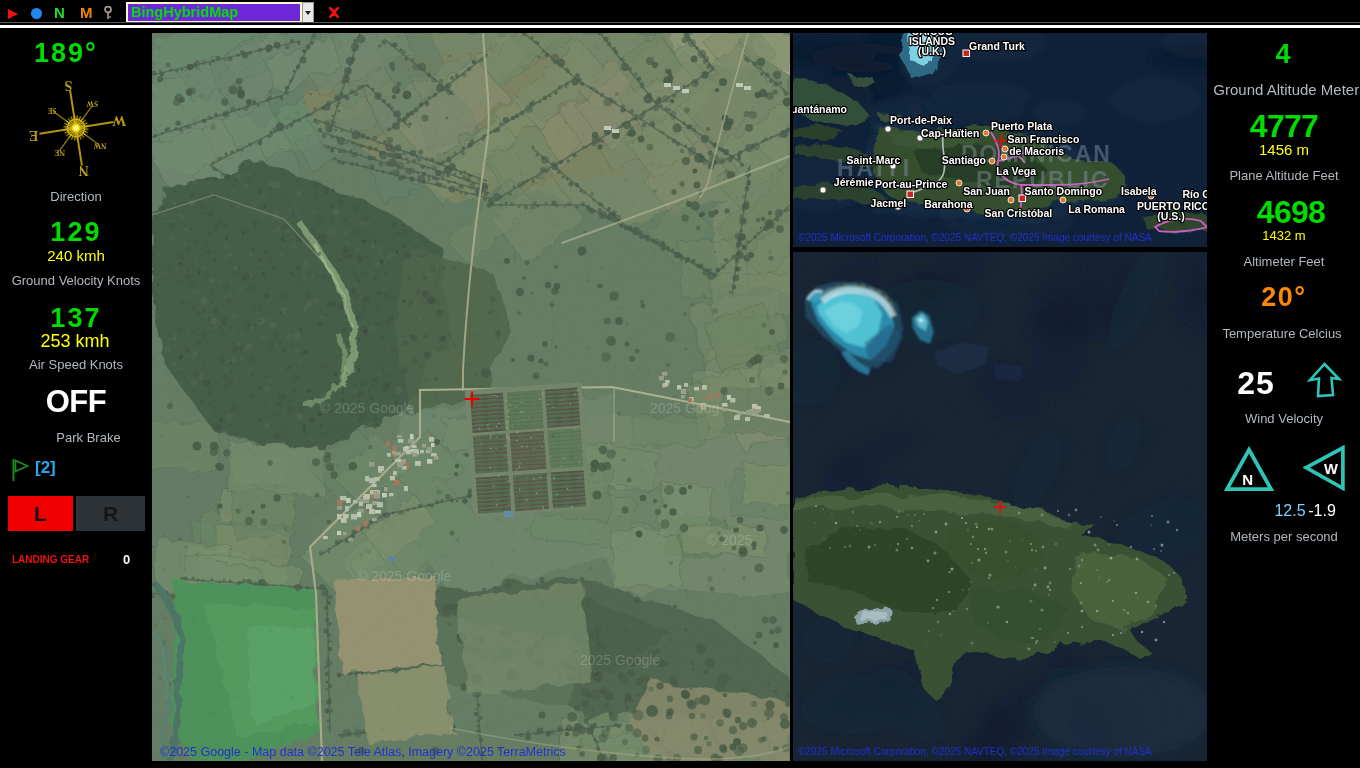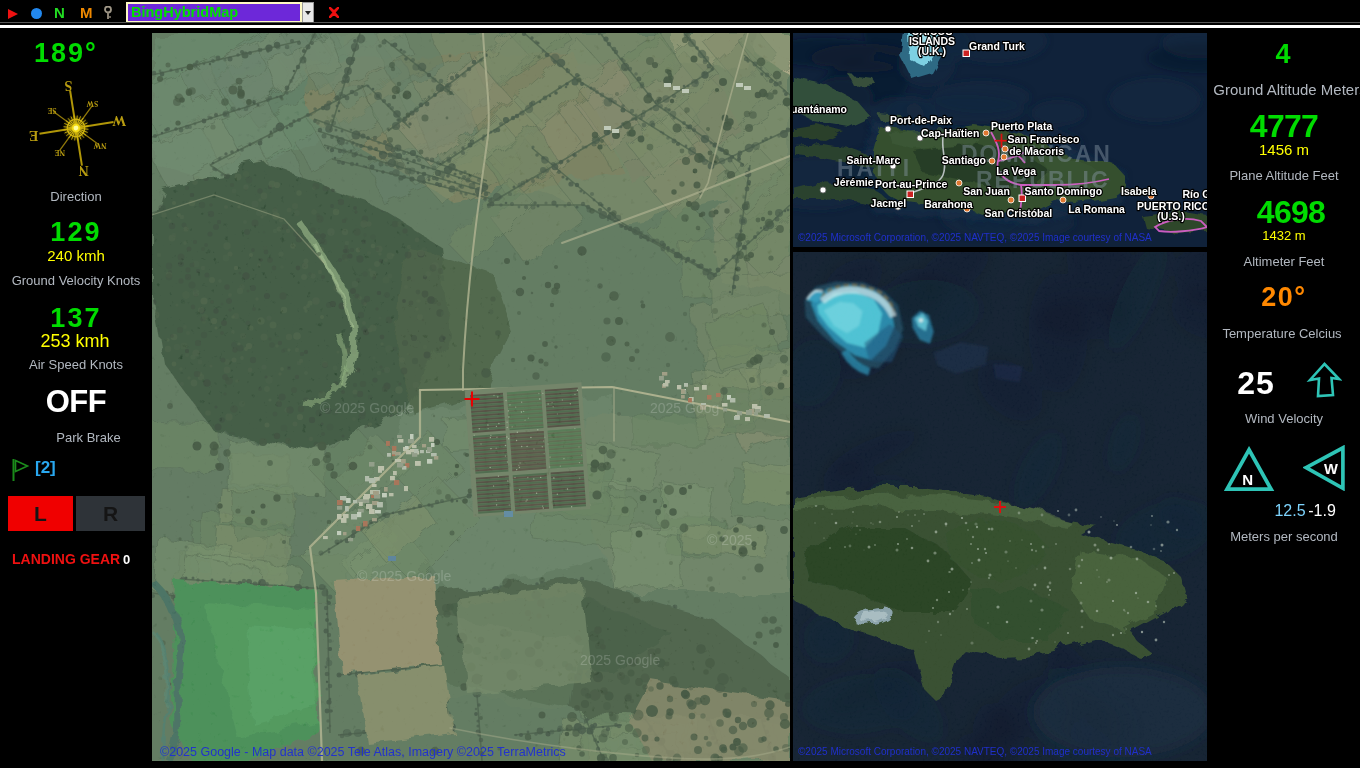--- a/index.html
+++ b/index.html
@@ -101,21 +101,21 @@
 <div class="abs ctr lbl" style="left:0;top:357px;width:152px;">Air Speed Knots</div>
 <div class="abs ctr" style="left:0;top:389px;width:152px;color:#ffffff;font-weight:bold;font-size:31px;letter-spacing:-0.5px;line-height:26px;">OFF</div>
 <div class="abs ctr lbl" style="left:0;top:430px;width:177px;">Park Brake</div>
 <svg class="abs" style="left:11px;top:458px;" width="22" height="24" viewBox="0 0 22 24">
 <line x1="2.5" y1="1" x2="2.5" y2="23" stroke="#1a8a1a" stroke-width="2"></line>
 <path d="M4.5 2.5 L16.5 8 L4.5 13.5 Z" fill="none" stroke="#1c8c1c" stroke-width="1.6"></path>
 </svg>
 <div class="abs" style="left:35px;top:459px;color:#29a8f0;font-weight:bold;font-size:17px;line-height:17px;">[2]</div>
 <div class="abs" style="left:8px;top:496px;width:65px;height:35px;background:#f00000;color:#151515;font-weight:bold;font-size:21px;text-align:center;line-height:35px;">L</div>
 <div class="abs" style="left:76px;top:496px;width:69px;height:35px;background:#2e3338;color:#151515;font-weight:bold;font-size:21px;text-align:center;line-height:35px;">R</div>
-<div class="abs" style="left:12px;top:553px;color:#ee1111;font-weight:bold;font-size:14px;line-height:13px;">LANDING GEAR</div>
+<div class="abs" style="left:12px;top:553px;color:#ee1111;font-weight:bold;font-size:10px;line-height:13px;">LANDING GEAR</div>
 <div class="abs" style="left:123px;top:553px;color:#fff;font-weight:bold;font-size:13px;line-height:13px;">0</div>
 <div class="abs ctr" style="left:1208px;top:41px;width:152px;color:#00dc00;font-size:27px;line-height:27px;font-weight:bold;letter-spacing:1.8px;">4</div>
 <div class="abs ctr" style="left:1208px;top:83px;width:164px;color:#b2b8c0;font-size:15px;line-height:13px;">Ground Altitude Meters</div>
 <div class="abs ctr" style="left:1208px;top:110px;width:152px;color:#00dc00;font-size:32px;line-height:32px;font-weight:bold;letter-spacing:-0.7px;">4777</div>
 <div class="abs ctr" style="left:1208px;top:142px;width:152px;color:#ffff00;font-size:15px;line-height:15px;">1456 m</div>
 <div class="abs ctr" style="left:1208px;top:169px;width:152px;color:#b2b8c0;font-size:13px;line-height:13px;">Plane Altitude Feet</div>
 <div class="abs ctr" style="left:1208px;top:196px;width:152px;color:#00dc00;font-size:32px;line-height:32px;font-weight:bold;letter-spacing:-0.7px;margin-left:7px;">4698</div>
 <div class="abs ctr" style="left:1208px;top:228px;width:152px;color:#ffff00;font-size:13px;line-height:15px;">1432 m</div>
 <div class="abs ctr" style="left:1208px;top:255px;width:152px;color:#b2b8c0;font-size:13px;line-height:13px;">Altimeter Feet</div>
 <div class="abs ctr" style="left:1208px;top:284px;width:152px;color:#ff8800;font-size:27px;line-height:27px;font-weight:bold;letter-spacing:1.5px;">20°</div>

